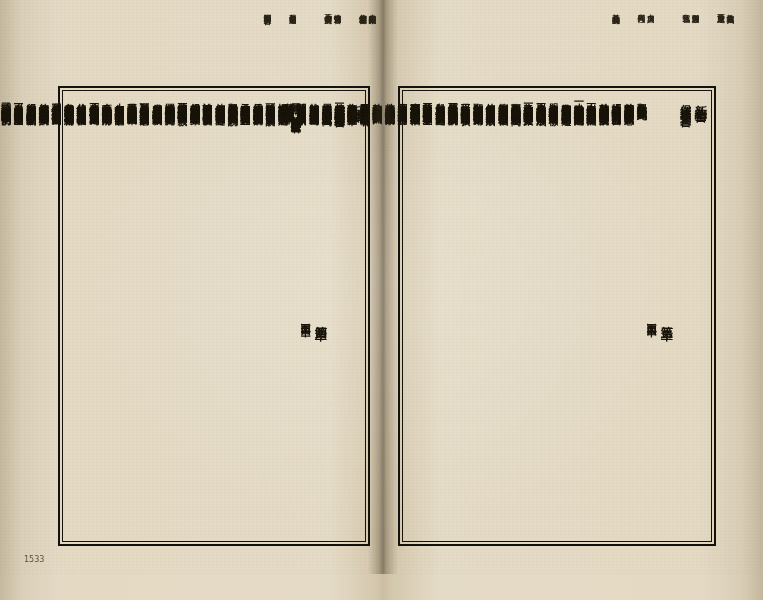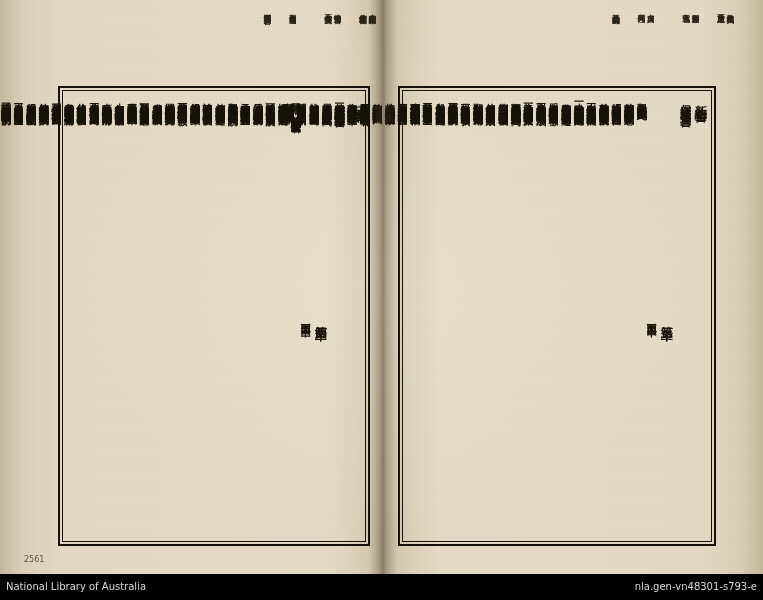--- a/index.html
+++ b/index.html
@@ -315,20 +315,16 @@
         <div class="vcol">房屋的比房屋更尊榮因為房屋都必有人建造但建造萬</div>
         <div class="vcol">物的就是上帝摩西為僕人在上帝的全家誠然盡忠為要</div>
         <div class="vcol">證明將來必傳說的事但基督為兒子治理上帝的家我們</div>
         <div class="vcol medium">若將可誇的盼望和膽量堅持到底便是他的家了</div>
       </div>
     </div>
   </div>
 
   <div id="gutter"></div>
 
-  <div id="stamp">2561</div>
-
-  <div id="footer">
-    <span class="fl">National Library of Australia</span>
-    <span class="fr">nla.gen-vn48301-s793-e</span>
-  </div>
+  <div id="stamp">1533</div>
+
 
 </div>
 
 </body></html>

